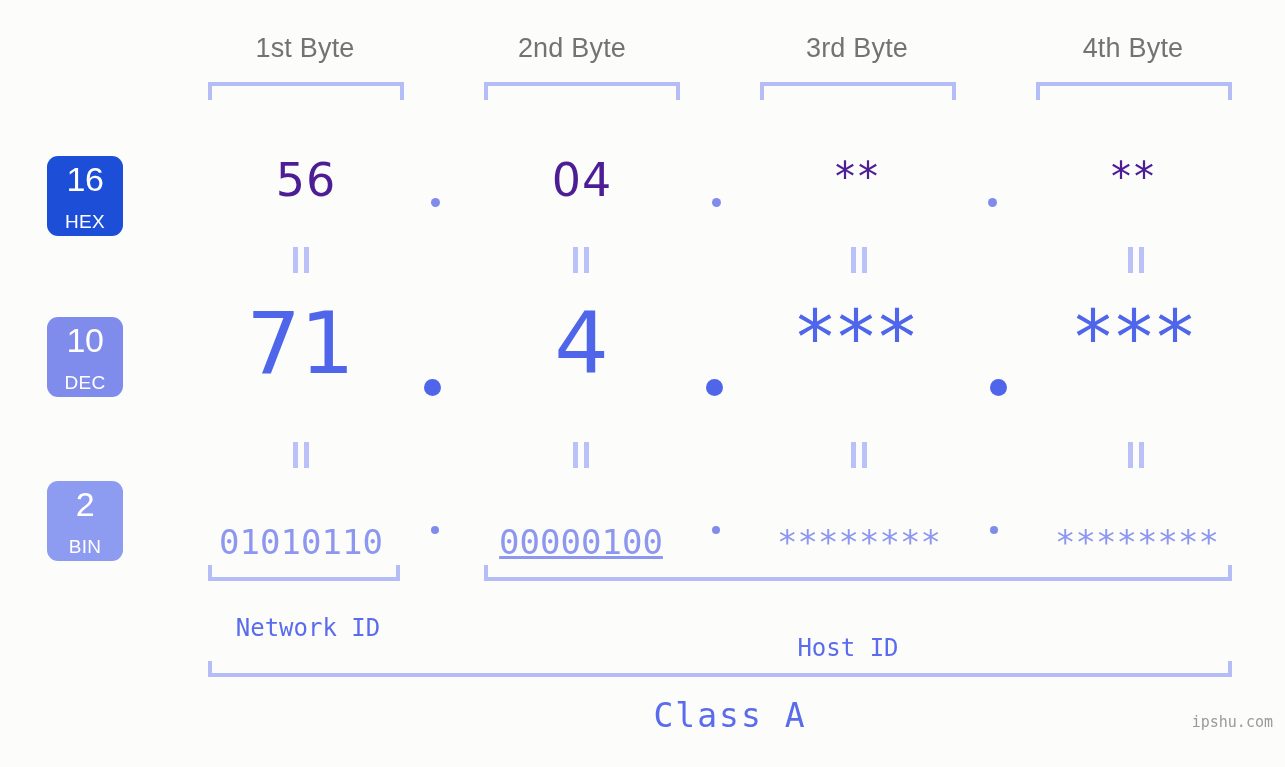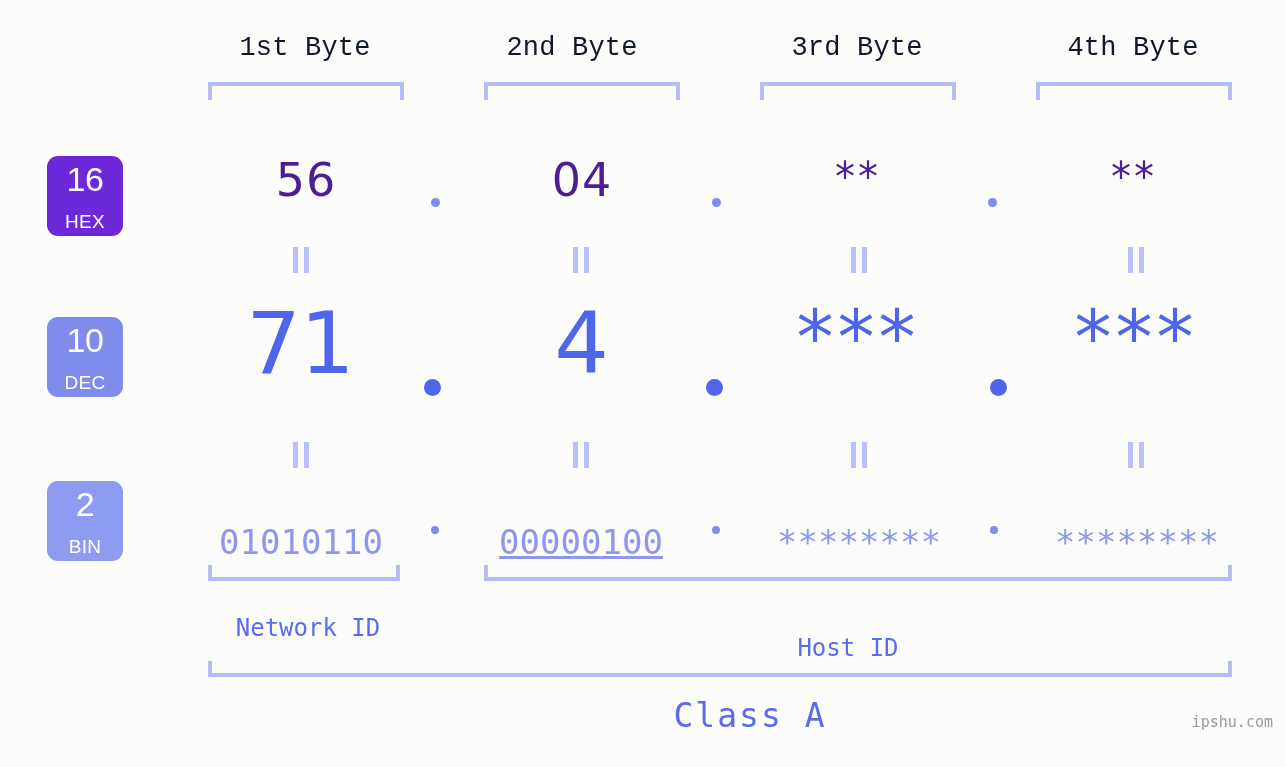--- a/index.html
+++ b/index.html
@@ -18,22 +18,22 @@
     width: 1285px;
     height: 767px;
   }
 
   
   .byte-title {
     position: absolute;
     top: 33px;
     text-align: center;
     font-size: 27px;
-    color: #0f172a;
-    font-family: Liberation Mono, monospace;
+    color: #737373;
+    font-family: Liberation Sans, sans-serif;
     letter-spacing: 0.2px;
     white-space: nowrap;
   }
 
   
   .bracket-top {
     position: absolute;
     height: 18px;
     border-top: 4px solid #b5bdf7;
     border-left: 4px solid #b5bdf7;
@@ -67,21 +67,21 @@
     font-size: 34px;
     font-weight: 400;
     letter-spacing: -0.5px;
   }
   .badge .lbl {
     font-size: 19px;
     font-weight: 400;
     margin-top: 16px;
     letter-spacing: 0.3px;
   }
-  .badge-hex { top: 156px; background: #6d28d9; }
+  .badge-hex { top: 156px; background: #1d4ed8; }
   .badge-dec { top: 317px; background: #7f8cec; }
   .badge-bin { top: 481px; background: #8d9bf0; }
 
   
   .cell {
     position: absolute;
     text-align: center;
     white-space: nowrap;
     line-height: 1;
   }
@@ -284,18 +284,18 @@
   <div>
     <div class="bracket-bottom" style="left:208px; top:565px; width:192px;"></div>
     <div class="bracket-bottom" style="left:484px; top:565px; width:748px;"></div>
 
     <div class="section-label" style="left:188px; top:614px; width:240px;">Network ID</div>
     <div class="section-label" style="left:728px; top:634px; width:240px;">Host ID</div>
   </div>
 
   <div>
     <div class="bracket-bottom" style="left:208px; top:661px; width:1024px;"></div>
-    <div class="class-label" style="left:620px; top:696px; width:260px;">Class A</div>
+    <div class="class-label" style="left:600px; top:696px; width:260px;">Class A</div>
   </div>
 
   <div class="watermark">ipshu.com</div>
 
 </div>
 
 </body></html>

